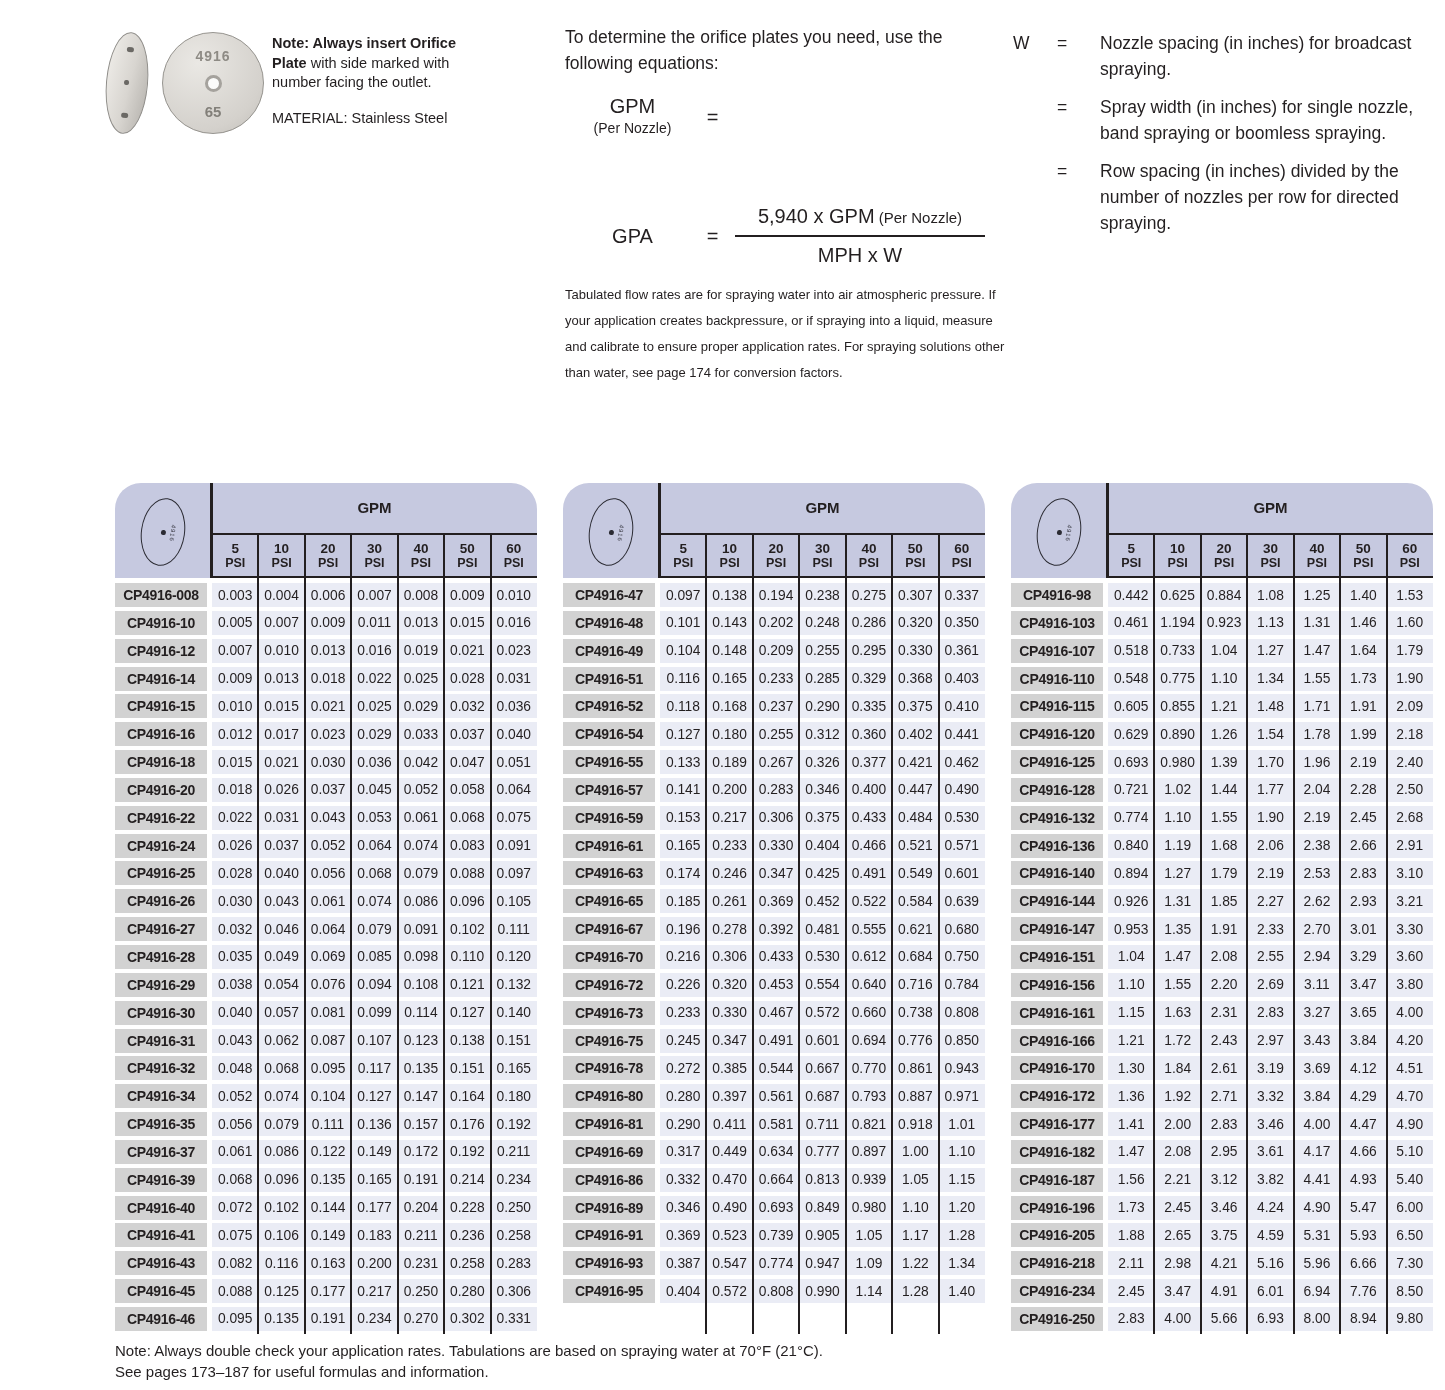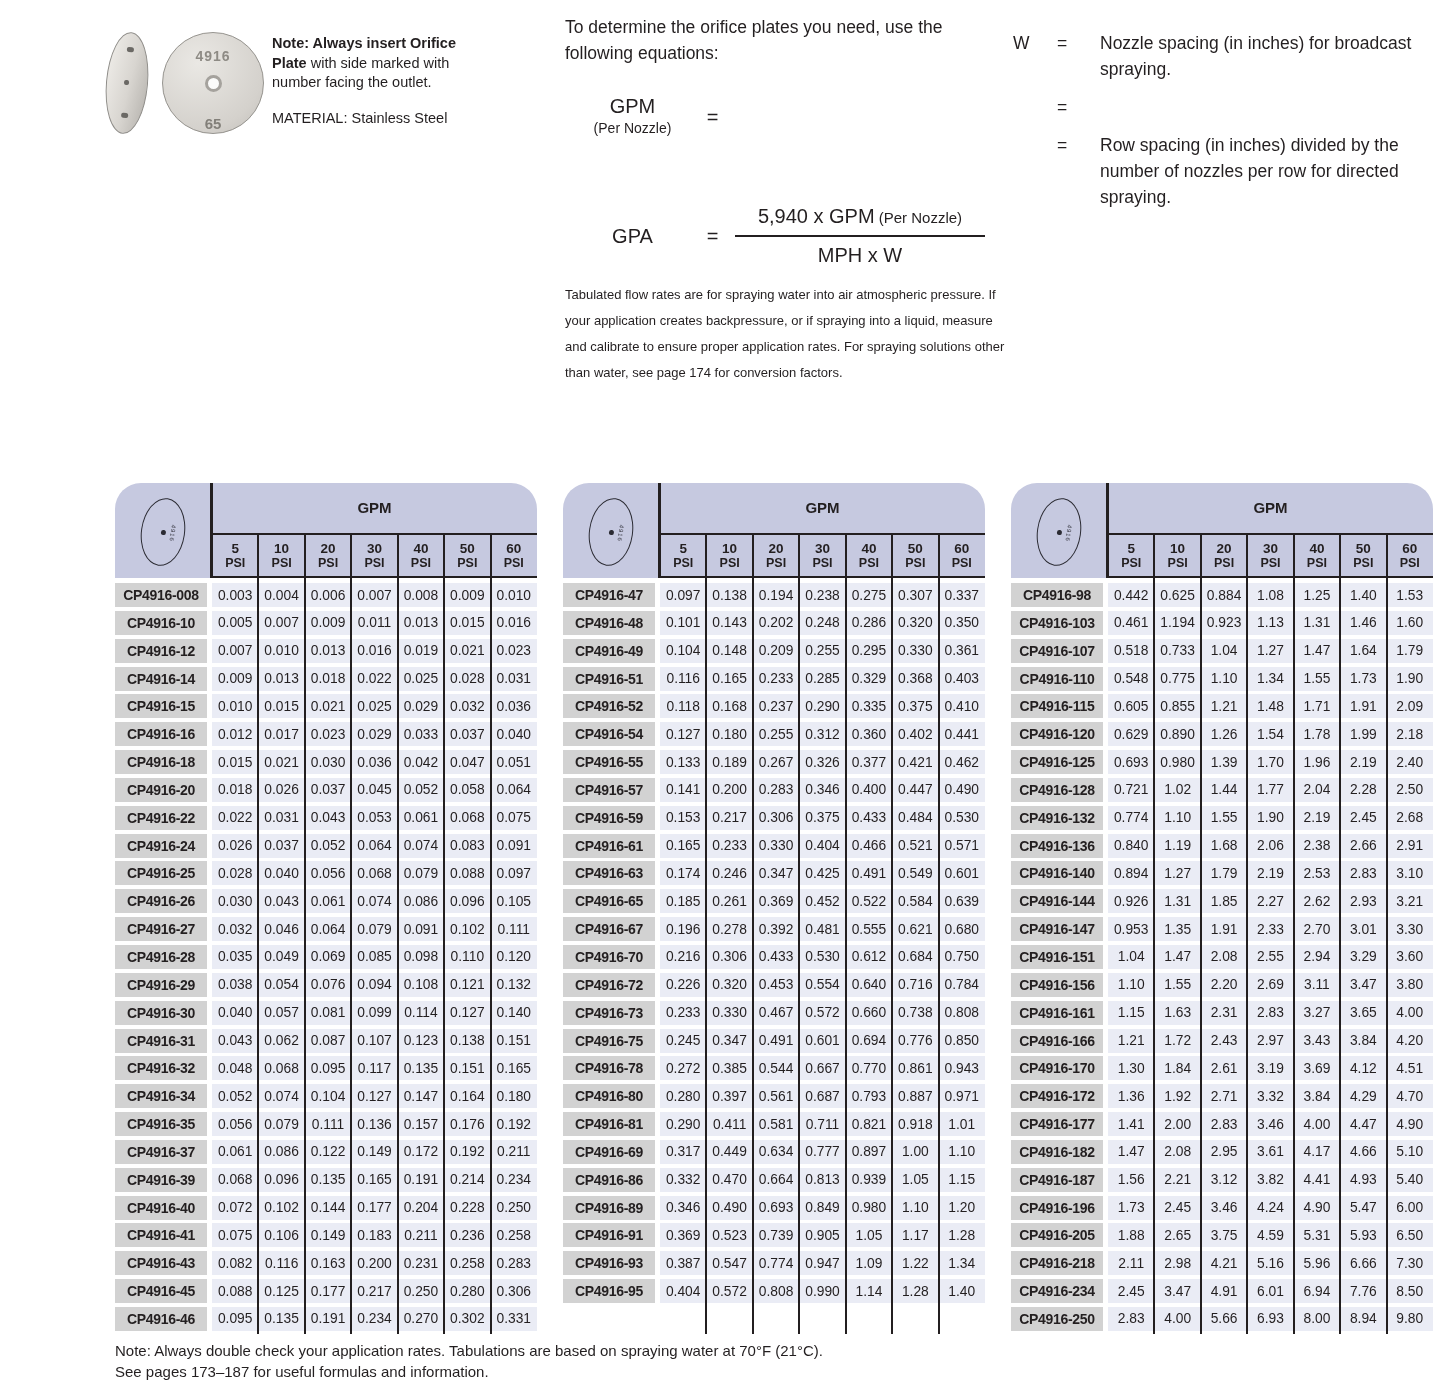--- a/index.html
+++ b/index.html
@@ -9,29 +9,29 @@
   
   .photo{position:absolute;left:98px;top:24px;width:170px;height:118px;}
   .plate-side{position:absolute;left:8px;top:8px;width:40px;height:100px;border-radius:50%;
     background:linear-gradient(100deg,#f0eeea,#d8d5d0 55%,#b5b2ad);border:1px solid #8f8d89;transform:rotate(5deg);}
   .plate-side i{position:absolute;left:17px;width:7px;height:5px;background:#6b6965;border-radius:2px;}
   .plate-front{position:absolute;left:64px;top:8px;width:100px;height:100px;border-radius:50%;
     background:radial-gradient(circle at 35% 30%,#eae8e4,#d4d1cc 70%,#c0bdb8);border:1px solid #96948f;}
   .pf-top{position:absolute;top:15px;width:100%;text-align:center;font-weight:bold;font-size:14px;color:#8e8b85;letter-spacing:1px;}
   .pf-hole{position:absolute;left:50%;top:50%;width:11px;height:11px;margin:-8px;border-radius:50%;
     background:#fbfbfa;border:3px solid #a5a29d;}
-  .pf-bot{position:absolute;bottom:1px;width:100%;text-align:center;font-weight:bold;font-size:15px;color:#827f79;}
+  .pf-bot{position:absolute;bottom:13px;width:100%;text-align:center;font-weight:bold;font-size:15px;color:#827f79;}
 
   
   .insert-note{position:absolute;left:272px;top:34px;width:218px;font-size:14.5px;line-height:19.5px;}
   .insert-note b{font-weight:bold;}
   .material{position:absolute;left:272px;top:110px;width:218px;font-size:14.5px;}
 
   
-  .intro{position:absolute;left:565px;top:14px;width:450px;font-size:17.5px;line-height:26px;}
+  .intro{position:absolute;left:565px;top:24px;width:450px;font-size:17.5px;line-height:26px;}
   .equation{position:absolute;left:575px;width:410px;display:flex;align-items:center;}
   .eq1{top:95px;}
   .eq2{top:205px;}
   .eq-lhs{width:115px;text-align:center;font-size:20px;line-height:22px;}
   .eq-lhs-sub{font-size:14px;}
   .eq-sign{width:45px;text-align:center;font-size:20px;}
   .frac{flex:1;text-align:center;font-size:20px;}
   .frac .num{padding:0 10px 7px;}
   .frac .num .small{font-size:15px;}
   .frac .bar{height:2px;background:#231f20;}
@@ -120,20 +120,21 @@
 
   <div class="wdefs">
     <div class="wdef">
       <div class="wd-sym">W</div>
       <div class="wd-eq">=</div>
       <div class="wd-text">Nozzle spacing (in inches) for broadcast spraying.</div>
     </div>
     <div class="wdef">
       <div class="wd-sym"></div>
       <div class="wd-eq">=</div>
+      <div class="wd-text">Spray width (in inches) for single nozzle, band spraying or boomless spraying.</div>
     </div>
     <div class="wdef">
       <div class="wd-sym"></div>
       <div class="wd-eq">=</div>
       <div class="wd-text">Row spacing (in inches) divided by the number of nozzles per row for directed spraying.</div>
     </div>
   </div>
 
   <div class="tab-par">Tabulated flow rates are for spraying water into air atmospheric pressure. If your application creates backpressure, or if spraying into a liquid, measure and calibrate to ensure proper application rates. For spraying solutions other than water, see page 174 for conversion factors.</div>
 

